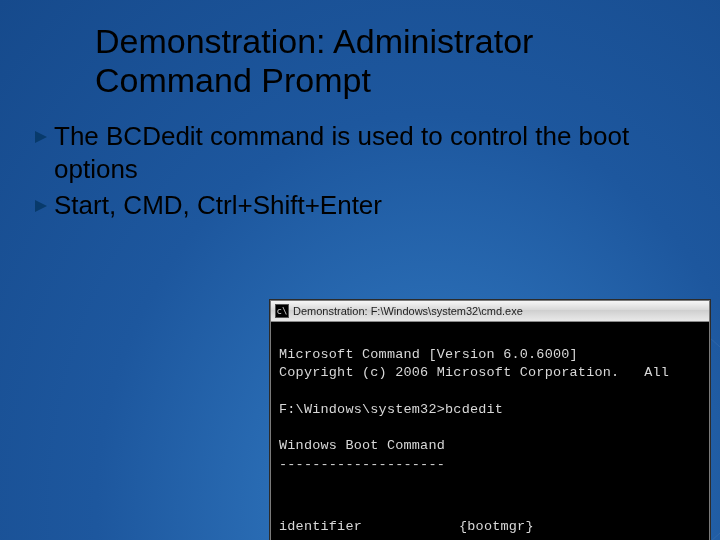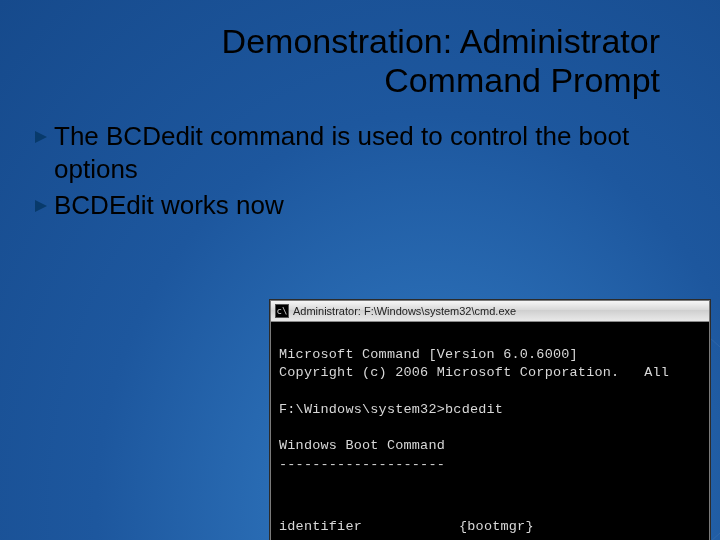--- a/index.html
+++ b/index.html
@@ -16,24 +16,24 @@
     border:1px solid rgba(255,255,255,0.07);
     border-radius:50%;
     pointer-events:none;
   }
   .r1{ width:260px;height:260px; right:-40px; bottom:-30px;}
   .r2{ width:180px;height:180px; right:10px; bottom:10px;}
   .r3{ width:110px;height:110px; right:50px; bottom:40px;}
   .r4{ width:90px;height:90px; right:200px; bottom:20px;}
 
   .title {
-    text-align:right;
+    text-align:left;
     font-size:34px;
     line-height:1.15;
-    padding:22px 60px 14px 60px;
+    padding:22px 60px 14px 95px;
     font-weight:400;
   }
   .bullets {
     padding:6px 16px 0 34px;
     font-size:26px;
     line-height:1.28;
   }
   .bullet {
     display:flex;
     align-items:flex-start;
@@ -108,30 +108,30 @@
         </svg>
     </span>
     <span class="btxt">The BCDedit command is used to control the boot options</span>
   </div>
   <div class="bullet">
     <span class="arrow">
       <svg width="14" height="14" viewBox="0 0 14 14">
           <polygon points="1,1 13,7 1,13" fill="#083a6b"></polygon>
         </svg>
     </span>
-    <span class="btxt">BCDEdit works now</span>
+    <span class="btxt">Start, CMD, Ctrl+Shift+Enter</span>
   </div>
 </div>
 
 <div class="cmdwin">
   <div class="titlebar">
     <div class="ico">
         <span>c\</span>
       </div>
-    <span>Administrator: F:\Windows\system32\cmd.exe</span>
+    <span>Demonstration: F:\Windows\system32\cmd.exe</span>
   </div>
   <div class="term">
 <span>Microsoft Command [Version 6.0.6000]</span>
 <span>Copyright (c) 2006 Microsoft Corporation.   All</span>
 
 <span>F:\Windows\system32&gt;bcdedit</span>
 
 <span>Windows Boot Command</span>
 <span>--------------------</span>
 <div class="kvrow"><span class="k">identifier</span><span>{bootmgr}</span></div>

